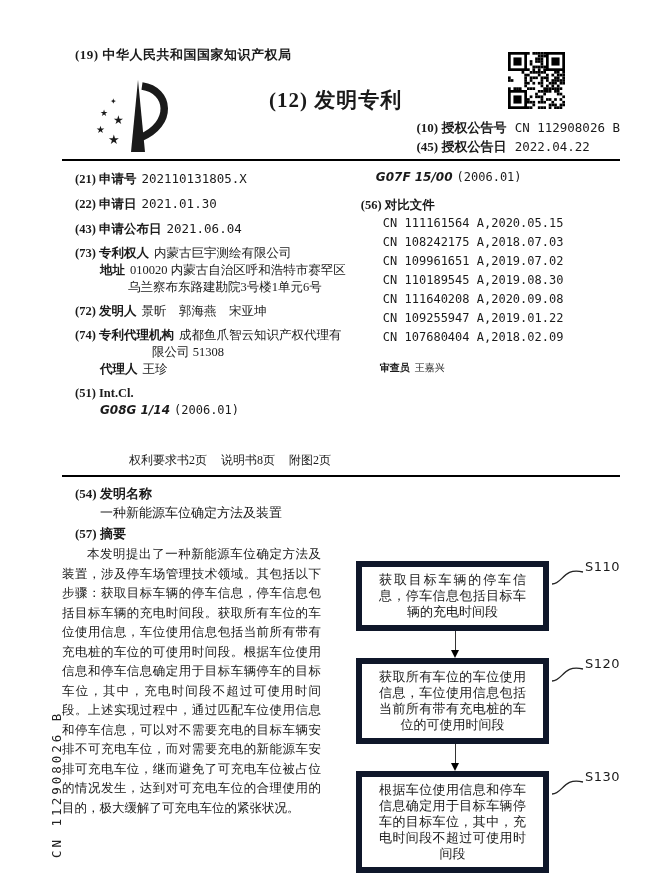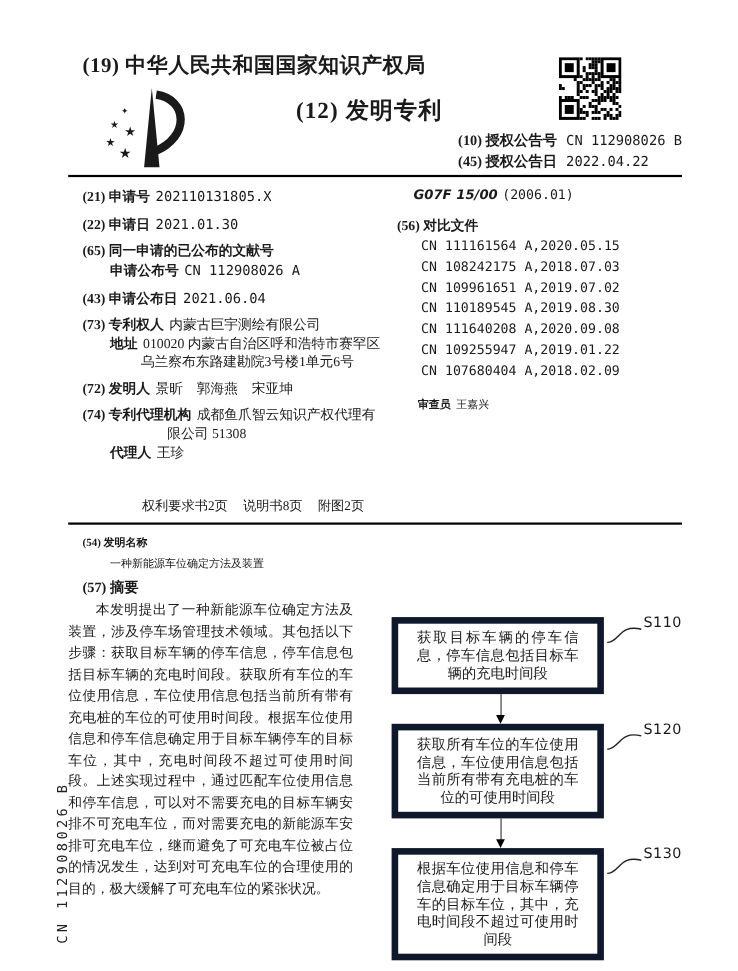--- a/index.html
+++ b/index.html
@@ -9,21 +9,21 @@
     width: 671px; height: 883px;
     background: #fff;
     color: #1a1a1a;
     font-family: "Liberation Serif", "DejaVu Serif", serif;
     overflow: hidden;
   }
   .content { position: absolute; left: 62px; top: 0; width: 558px; }
 
   
   .header { position: relative; height: 161px; border-bottom: 2px solid #000; }
-  .office { position: absolute; left: 13px; top: 46px; font-size: 19px; font-weight: bold; letter-spacing: 0.5px; }
+  .office { position: absolute; left: 13px; top: 46px; font-size: 13px; font-weight: bold; letter-spacing: 0.5px; }
   .logo { position: absolute; left: 28px; top: 78px; }
   .doc-type { position: absolute; left: 207px; top: 86px; font-size: 21px; font-weight: bold; letter-spacing: 1px; }
   .qr { position: absolute; left: 446px; top: 52px; width: 57px; height: 57px; }
   .grant-block { position: absolute; right: 0; top: 118px; font-size: 13px; line-height: 19px; white-space: nowrap; }
   .grant-row { }
   .lbl { font-weight: bold; }
   .mono { font-family: "DejaVu Sans Mono", "Liberation Mono", monospace; font-size: 12.5px; }
 
   
   .biblio { position: relative; display: flex; min-height: 316px; border-bottom: 2px solid #000; padding-top: 9px; }
@@ -37,21 +37,21 @@
   .ipc { font-style: italic; font-weight: bold; font-family: "DejaVu Sans", "Liberation Sans", sans-serif; font-size: 12px; margin-right: 4px; }
   .ver { font-family: "DejaVu Sans Mono", "Liberation Mono", monospace; font-size: 12px; }
   .ipc-line-r { padding-left: 15px; margin-bottom: 12px; font-size: 12.5px; }
   .refs { padding-left: 22px; }
   .ref-item { font-family: "DejaVu Sans Mono", "Liberation Mono", monospace; font-size: 12px; line-height: 19px; }
   .examiner { padding-left: 19px; margin-top: 14px; font-size: 10px; }
   .pages-line { position: absolute; left: 67px; bottom: 6px; font-size: 12px; white-space: nowrap; }
   .pages-line span { margin-right: 14px; }
 
   
-  .title-section { padding: 7px 0 0 13px; font-size: 10px; line-height: 19px; }
+  .title-section { padding: 7px 0 0 13px; font-size: 13px; line-height: 19px; }
   .invention-title { padding-left: 25px; }
   .abstract-label { padding: 2px 0 0 13px; font-size: 13px; line-height: 19px; }
   .abs-row { display: flex; margin-top: 2px; gap: 28px; }
   .abs-text { width: 287px; font-size: 12.5px; line-height: 19.5px; text-align: justify; text-indent: 2em; }
   .flowchart { width: 271px; padding-top: 16px; padding-left: 7px; }
   .step-row { display: flex; align-items: flex-start; }
   .step-box {
     width: 198px; border: 6px solid #0f172a;
     padding: 5px 17px; font-size: 13px; line-height: 16px;
     text-align: justify; text-align-last: center;
@@ -267,36 +267,36 @@
 
     <div class="biblio">
       <div class="bib-left">
         <div class="entry">
           <span class="lbl">(21) 申请号</span><span class="mono">202110131805.X</span>
         </div>
         <div class="entry">
           <span class="lbl">(22) 申请日</span><span class="mono">2021.01.30</span>
         </div>
         <div class="entry">
-          <div><span class="lbl">(65) 同一申请的已公布的文献号</span></div>
-          <div class="indent1"><span class="lbl">申请公布号</span><span class="mono">CN 112908026 A</span></div>
-        </div>
-        <div class="entry">
           <span class="lbl">(43) 申请公布日</span><span class="mono">2021.06.04</span>
         </div>
         <div class="entry">
           <div><span class="lbl">(73) 专利权人</span><span>内蒙古巨宇测绘有限公司</span></div>
           <div class="addr-line"><span class="lbl">地址</span><span>010020 内蒙古自治区呼和浩特市赛罕区乌兰察布东路建勘院3号楼1单元6号</span></div>
         </div>
         <div class="entry">
           <span class="lbl">(72) 发明人</span><span>景昕　郭海燕　宋亚坤</span>
         </div>
         <div class="entry">
           <div class="agency-line"><span class="lbl">(74) 专利代理机构</span><span>成都鱼爪智云知识产权代理有限公司 51308</span></div>
           <div class="indent1"><span class="lbl">代理人</span><span>王珍</span></div>
+        </div>
+        <div class="entry">
+          <div><span class="lbl">(51) Int.Cl.</span></div>
+          <div class="indent1"><span class="ipc">G08G 1/14</span><span class="ver">(2006.01)</span></div>
         </div>
       </div>
 
       <div class="bib-right">
         <div class="ipc-line-r">
           <span class="ipc">G07F 15/00</span><span class="ver">(2006.01)</span>
         </div>
         <div class="entry">
           <div><span class="lbl">(56) 对比文件</span></div>
           <div class="refs">

